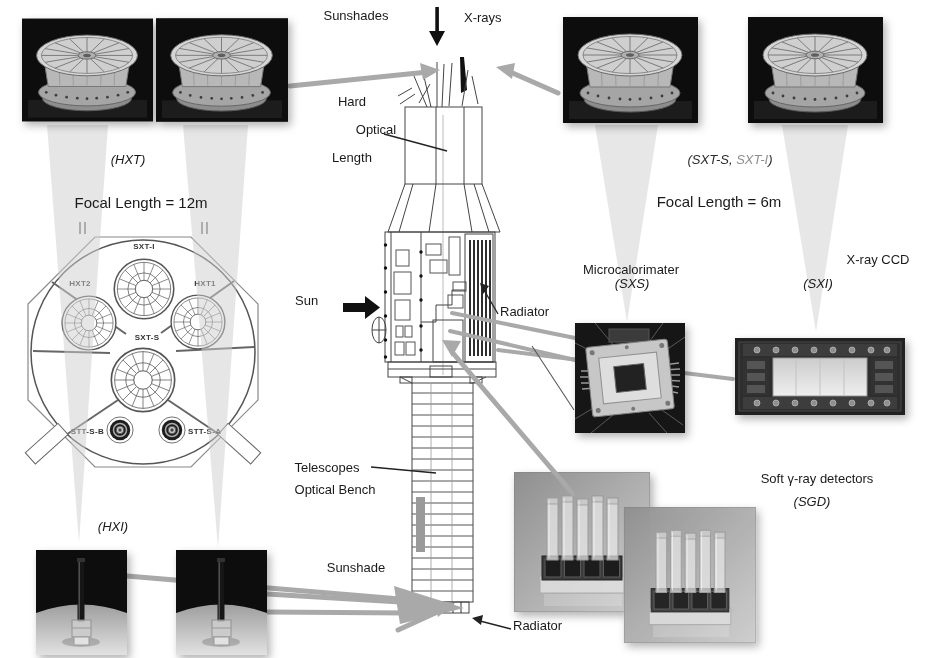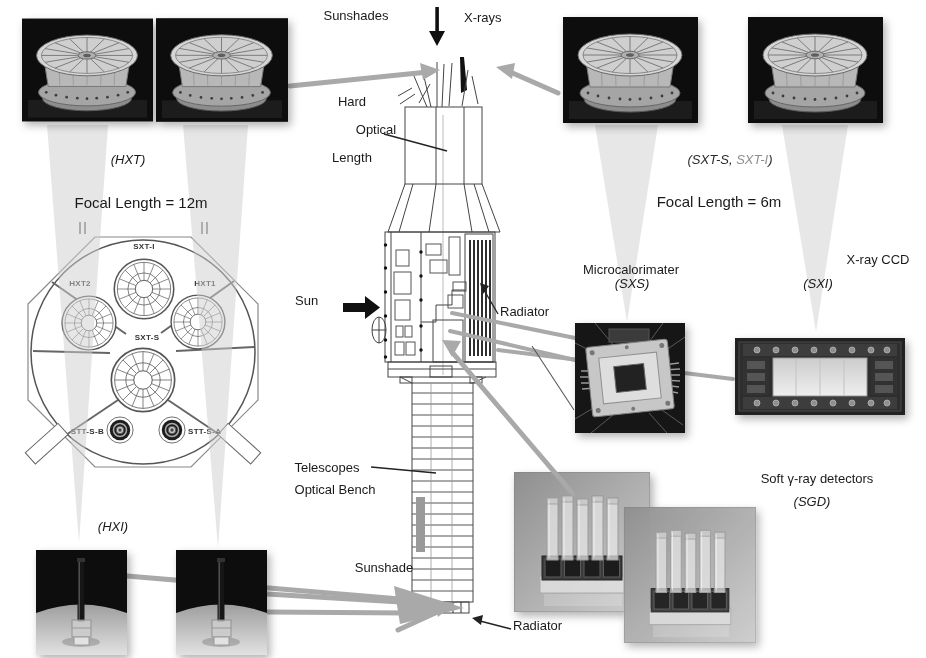--- a/index.html
+++ b/index.html
@@ -495,21 +495,21 @@
 <div class="lbl c" style="left:352px;top:95px;">Hard</div>
 <div class="lbl c" style="left:356px;top:123px;margin-left:20px;">Optical</div>
 <div class="lbl c" style="left:352px;top:151px;">Length</div>
 
 <div class="lbl" style="left:295px;top:294px;text-align:right;">Sun</div>
 <div class="lbl" style="left:500px;top:305px;">Radiator</div>
 
 <div class="lbl c" style="left:327px;top:461px;">Telescopes</div>
 <div class="lbl c" style="left:335px;top:483px;">Optical Bench</div>
 
-<div class="lbl c" style="left:356px;top:561px;margin-left:28px;">Sunshade</div>
+<div class="lbl c" style="left:356px;top:561px;">Sunshade</div>
 <div class="lbl" style="left:513px;top:619px;">Radiator</div>
 
 <div class="lbl c it" style="left:113px;top:520px;">(HXI)</div>
 
 <div class="lbl c" style="left:631px;top:263px;">Microcalorimater</div>
 <div class="lbl c it" style="left:632px;top:277px;">(SXS)</div>
 
 <div class="lbl c" style="left:846px;top:253px;margin-left:32px;">X-ray CCD</div>
 <div class="lbl c it" style="left:818px;top:277px;">(SXI)</div>
 

